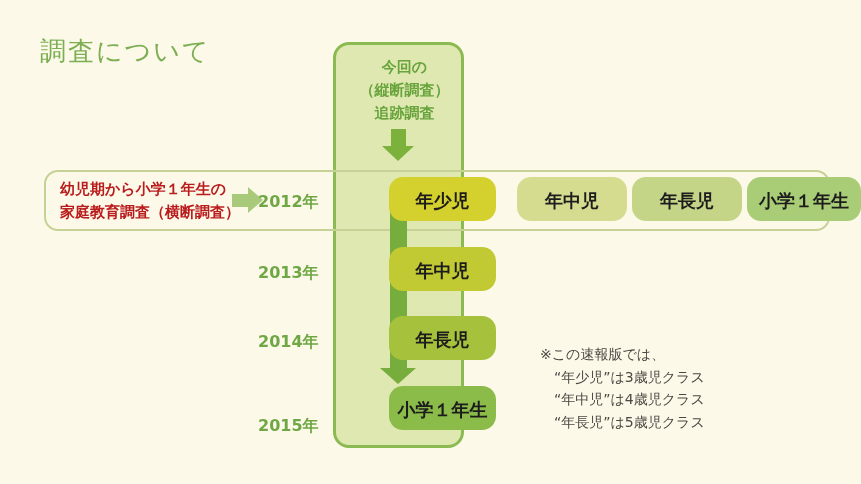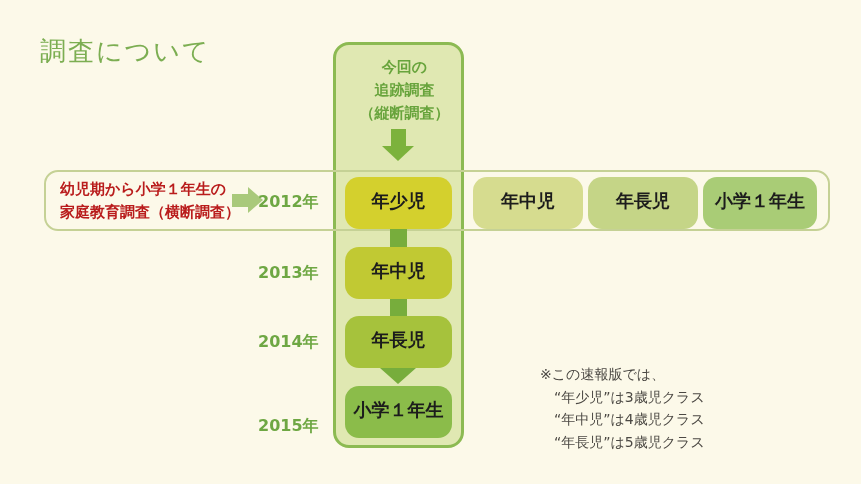--- a/index.html
+++ b/index.html
@@ -60,52 +60,52 @@
     position:absolute;left:232px;top:194px;width:16px;height:13px;
     background:#a9c97b;z-index:3;
   }
   .arrow-right-head{
     position:absolute;left:248px;top:187px;width:0;height:0;z-index:3;
     border-top:13px solid transparent;border-bottom:13px solid transparent;
     border-left:15px solid #a9c97b;
   }
   
   .stage{
-    position:absolute;height:52px;border-radius:14px;
+    position:absolute;height:44px;border-radius:14px;
     text-align:center;line-height:48px;
-    font-size:18px;font-weight:bold;color:#1c1c1c;z-index:4;
+    font-size:18px;font-weight:bold;color:#1c1c1c;z-index:4;margin-left:44px;
   }
   .v-stage{left:345px;width:107px;}
   .vs-0{top:177px;background:#d4d02d;}
   .vs-1{top:247px;background:#c1c933;}
   .vs-2{top:316px;background:#a6c23c;}
   .vs-3{top:386px;background:#8bbc4a;}
   .h-stage{top:177px;}
   .hs-0{left:473px;width:110px;background:#d6dc8f;}
   .hs-1{left:588px;width:110px;background:#c5d587;}
   .hs-2{left:703px;width:114px;background:#a9cc76;}
   
   .note{
     position:absolute;left:540px;top:343px;
-    font-size:14px;color:#4b4843;line-height:22.5px;z-index:3;margin-top:20px;
+    font-size:14px;color:#4b4843;line-height:22.5px;z-index:3;
   }
   .note .indent{padding-left:14px;}
 </style>
 </head>
 <body>
 
 <div class="slide">
 
   <div class="title">調査について</div>
 
   <div class="v-column"></div>
   <div class="v-header">
     <div>今回の</div>
+    <div>（縦断調査）</div>
     <div>追跡調査</div>
-    <div>（縦断調査）</div>
   </div>
 
   <div class="arrow-down-stem" style="left:391px;top:129px;width:15px;height:18px;"></div>
   <div class="arrow-down-head" style="left:382px;top:146px;"></div>
 
   <div class="h-row"></div>
   <div class="h-label">
     <div>幼児期から小学１年生の</div>
     <div>家庭教育調査（横断調査）</div>
   </div>

